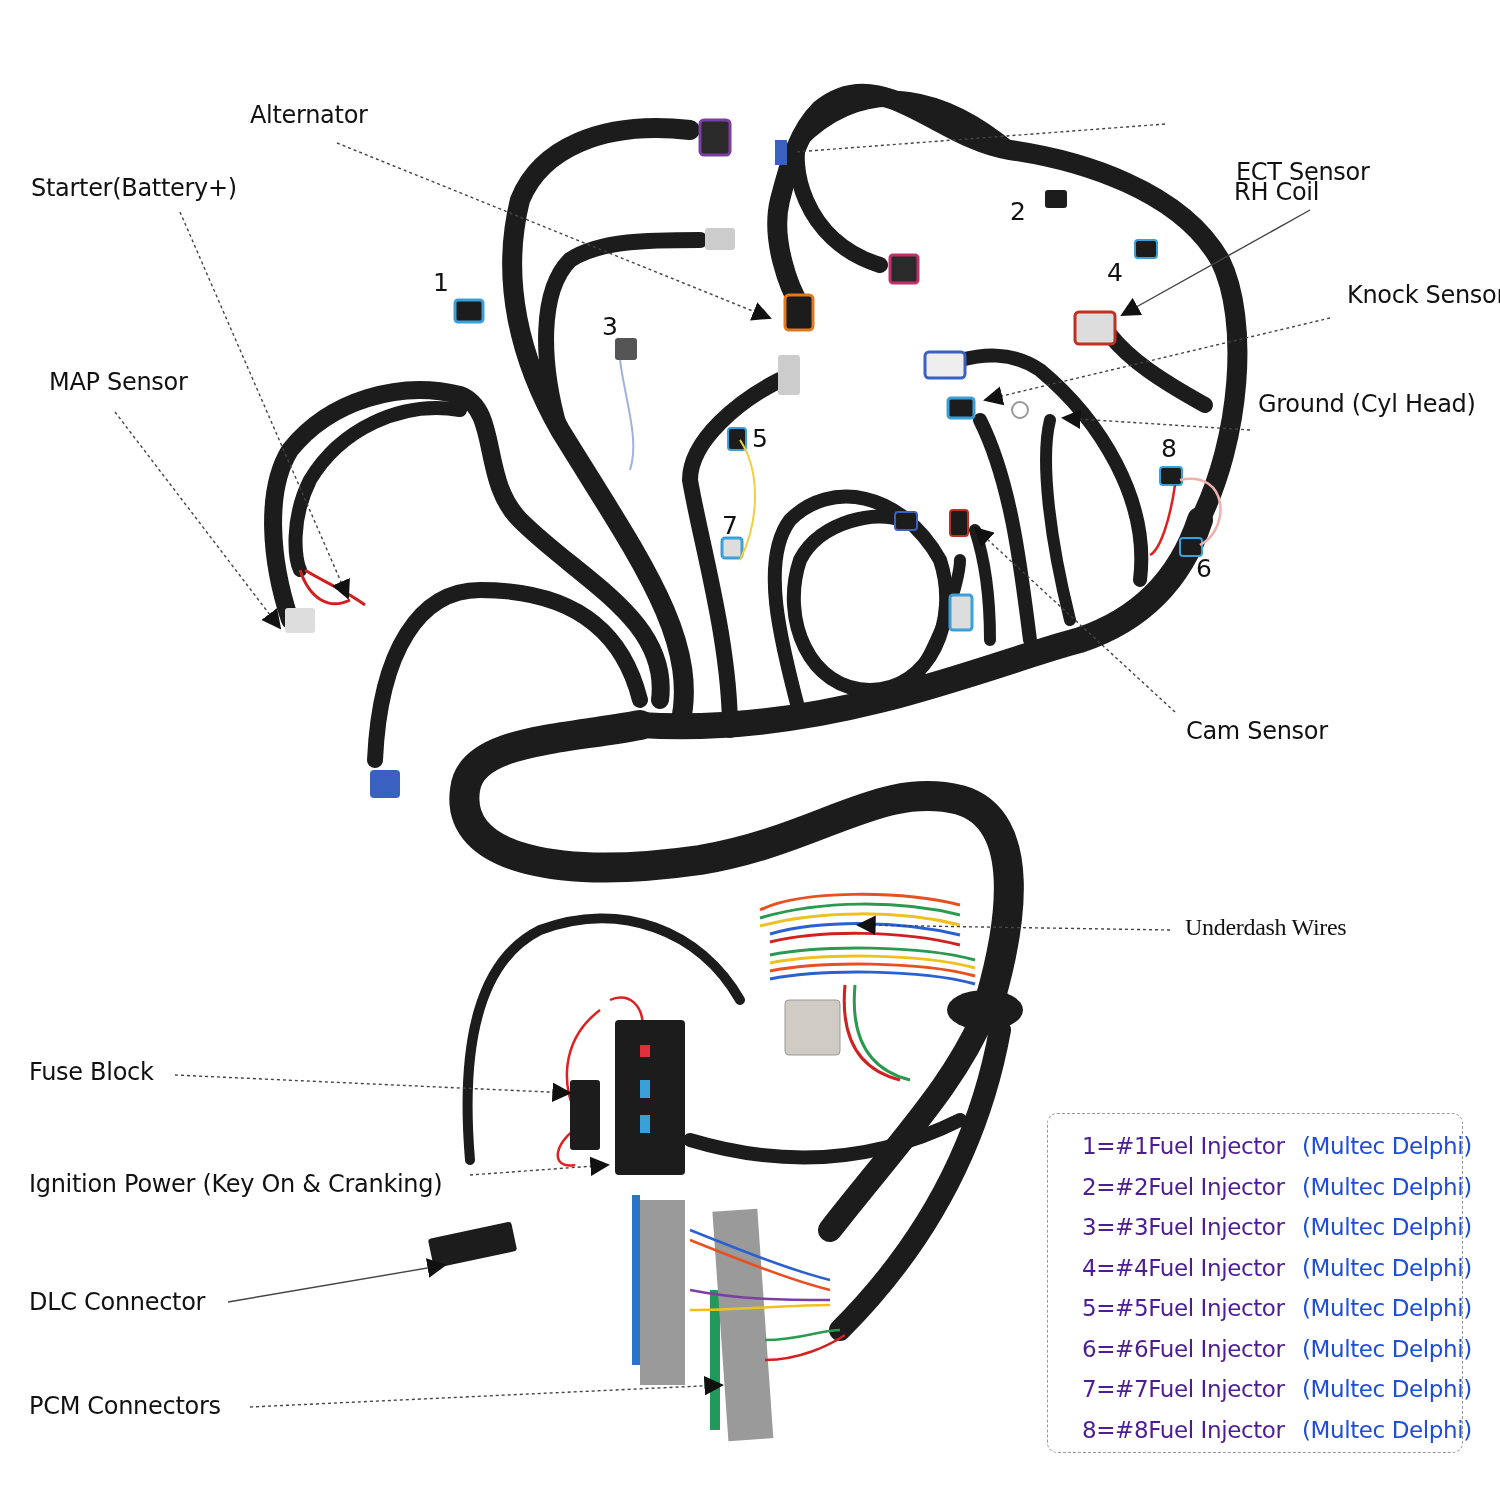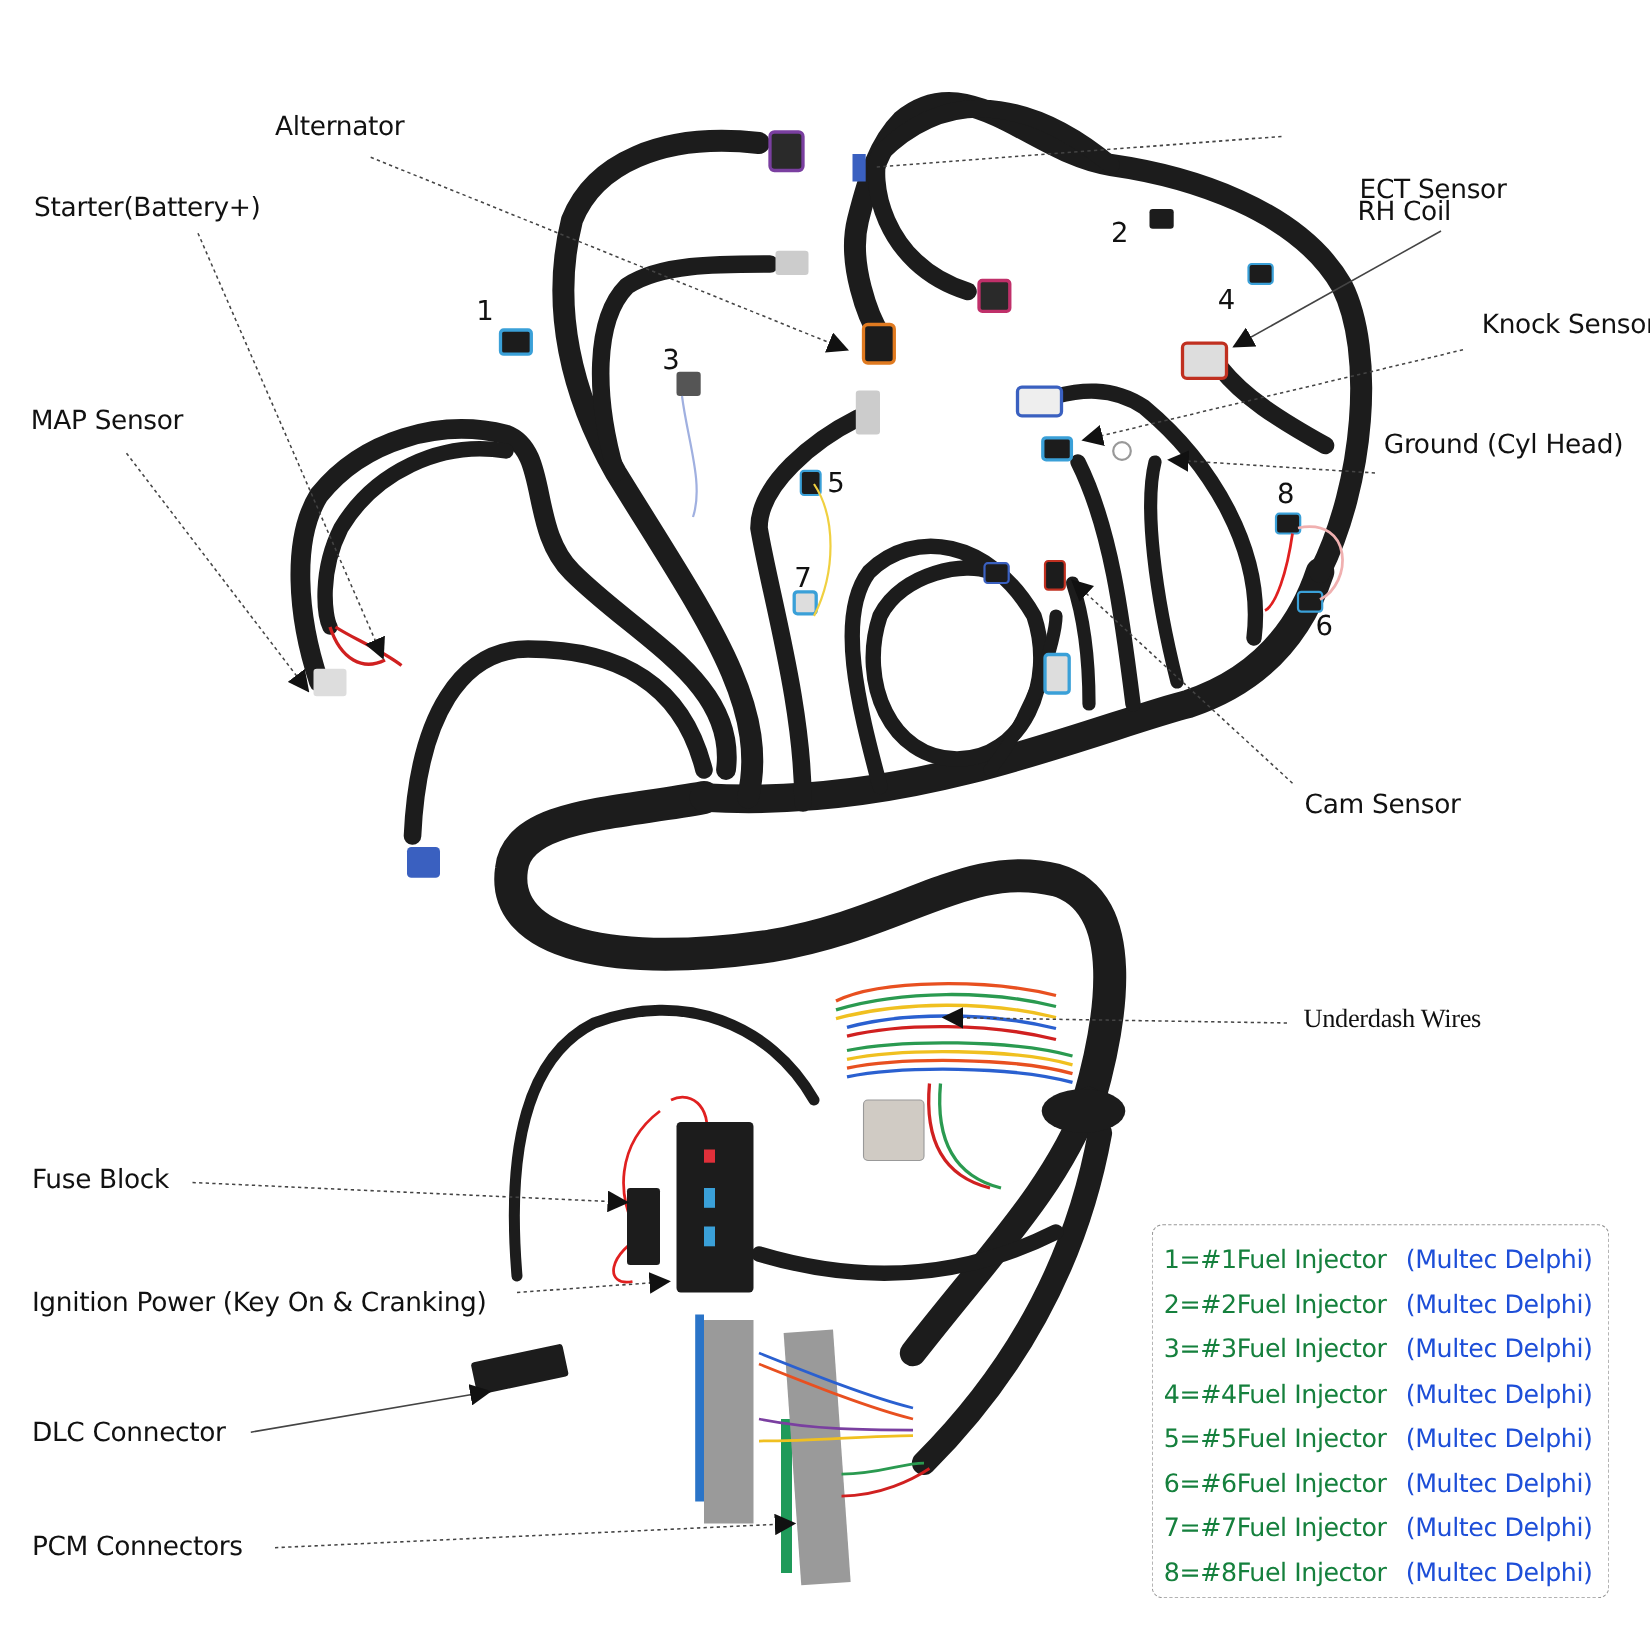--- a/index.html
+++ b/index.html
@@ -6,21 +6,21 @@
   body { width:1500px; height:1500px; position:relative; overflow:hidden;
          font-family:"DejaVu Sans", sans-serif; }
   #stage { position:absolute; left:0; top:0; width:1500px; height:1500px; }
   .callout { position:absolute; font-family:"DejaVu Sans", sans-serif; font-size:24px;
              color:#111; white-space:nowrap; letter-spacing:-0.3px; }
   .num { position:absolute; font-family:"DejaVu Sans", sans-serif; font-size:25px; color:#111; }
   .legend { position:absolute; left:1047px; top:1113px; width:416px; height:340px;
             border:1.5px dashed #999; border-radius:10px; box-sizing:border-box;
             padding:12px 0 0 10px; }
   .legend-row { font-size:23px; line-height:40.5px; white-space:nowrap; letter-spacing:-0.4px; }
-  .legend-main { color:#15803d; display:inline-block; width:220px; }
+  .legend-main { color:#4c1d95; display:inline-block; width:220px;margin-left:24px; }
   .legend-sub { color:#1d4ed8; }
 </style>
 </head>
 <body>
 
 <svg id="stage" viewBox="0 0 1500 1500">
   <defs>
     <marker id="arr" viewBox="0 0 10 10" refX="9" refY="5" markerWidth="14" markerHeight="14" orient="auto">
       <path d="M0,0 L10,5 L0,10 z" fill="#111"></path>
     </marker>
@@ -145,21 +145,21 @@
     <line x1="1170" y1="930" x2="858" y2="925" marker-end="url(#arr)"></line>
     <line x1="175" y1="1075" x2="570" y2="1093" marker-end="url(#arr)"></line>
     <line x1="470" y1="1175" x2="608" y2="1165" marker-end="url(#arr)"></line>
     <line x1="228" y1="1302" x2="445" y2="1265" marker-end="url(#arr)" stroke-dasharray="none"></line>
     <line x1="250" y1="1407" x2="722" y2="1385" marker-end="url(#arr)"></line>
   </g>
 </svg>
 
 <div class="callout" style="left:250px; top:101px;">Alternator</div>
 <div class="callout" style="left:31px; top:174px;">Starter(Battery+)</div>
-<div class="callout" style="left:28px; top:368px;text-align:center;">MAP Sensor</div>
+<div class="callout" style="left:49px; top:368px;text-align:center;">MAP Sensor</div>
 <div class="callout" style="left:1236px; top:112px;margin-top:46px;">ECT Sensor</div>
 <div class="callout" style="left:1234px; top:178px;">RH Coil</div>
 <div class="callout" style="left:1308px; top:281px;margin-left:39px;">Knock Sensor</div>
 <div class="callout" style="left:1258px; top:390px;">Ground (Cyl Head)</div>
 <div class="callout" style="left:1186px; top:717px;">Cam Sensor</div>
 <div class="callout" style="left:1185px; top:914px;font-family:Liberation Serif, serif;">Underdash Wires</div>
 <div class="callout" style="left:29px; top:1058px;">Fuse Block</div>
 <div class="callout" style="left:29px; top:1170px;">Ignition Power (Key On &amp; Cranking)</div>
 <div class="callout" style="left:29px; top:1288px;">DLC Connector</div>
 <div class="callout" style="left:29px; top:1392px;">PCM Connectors</div>

